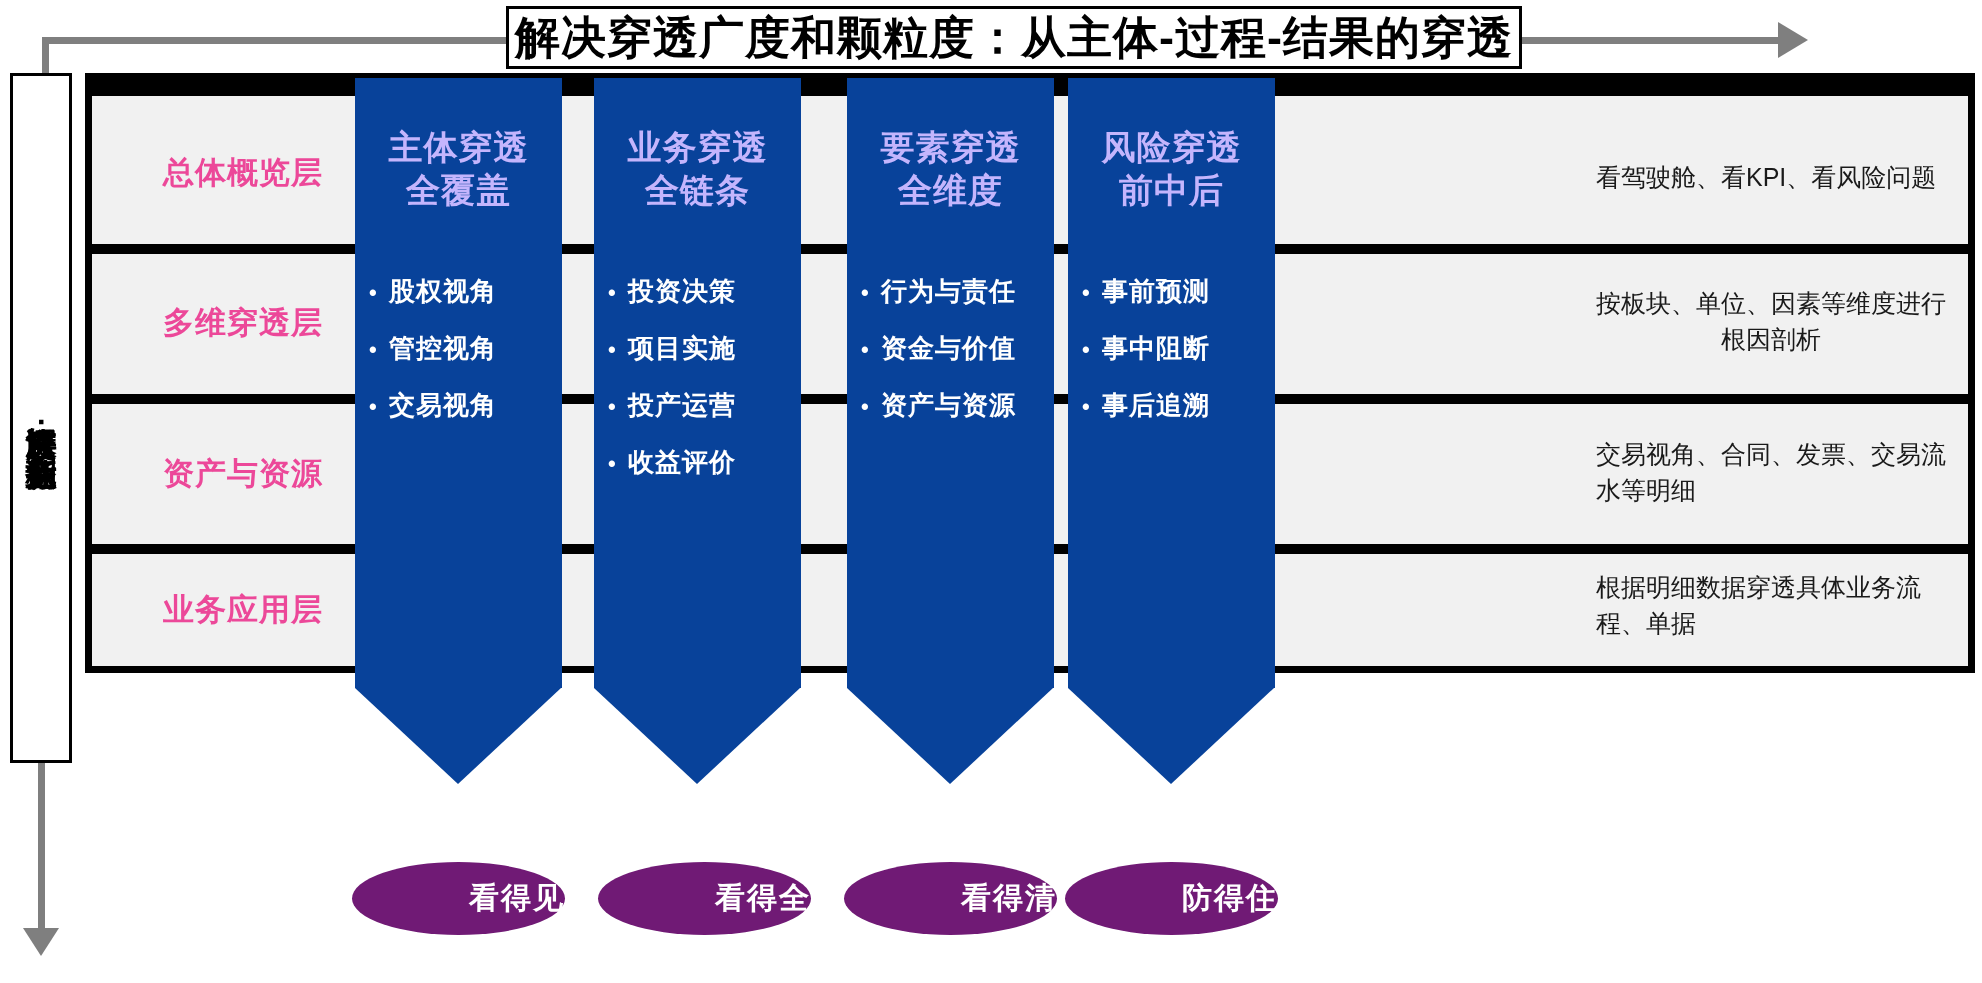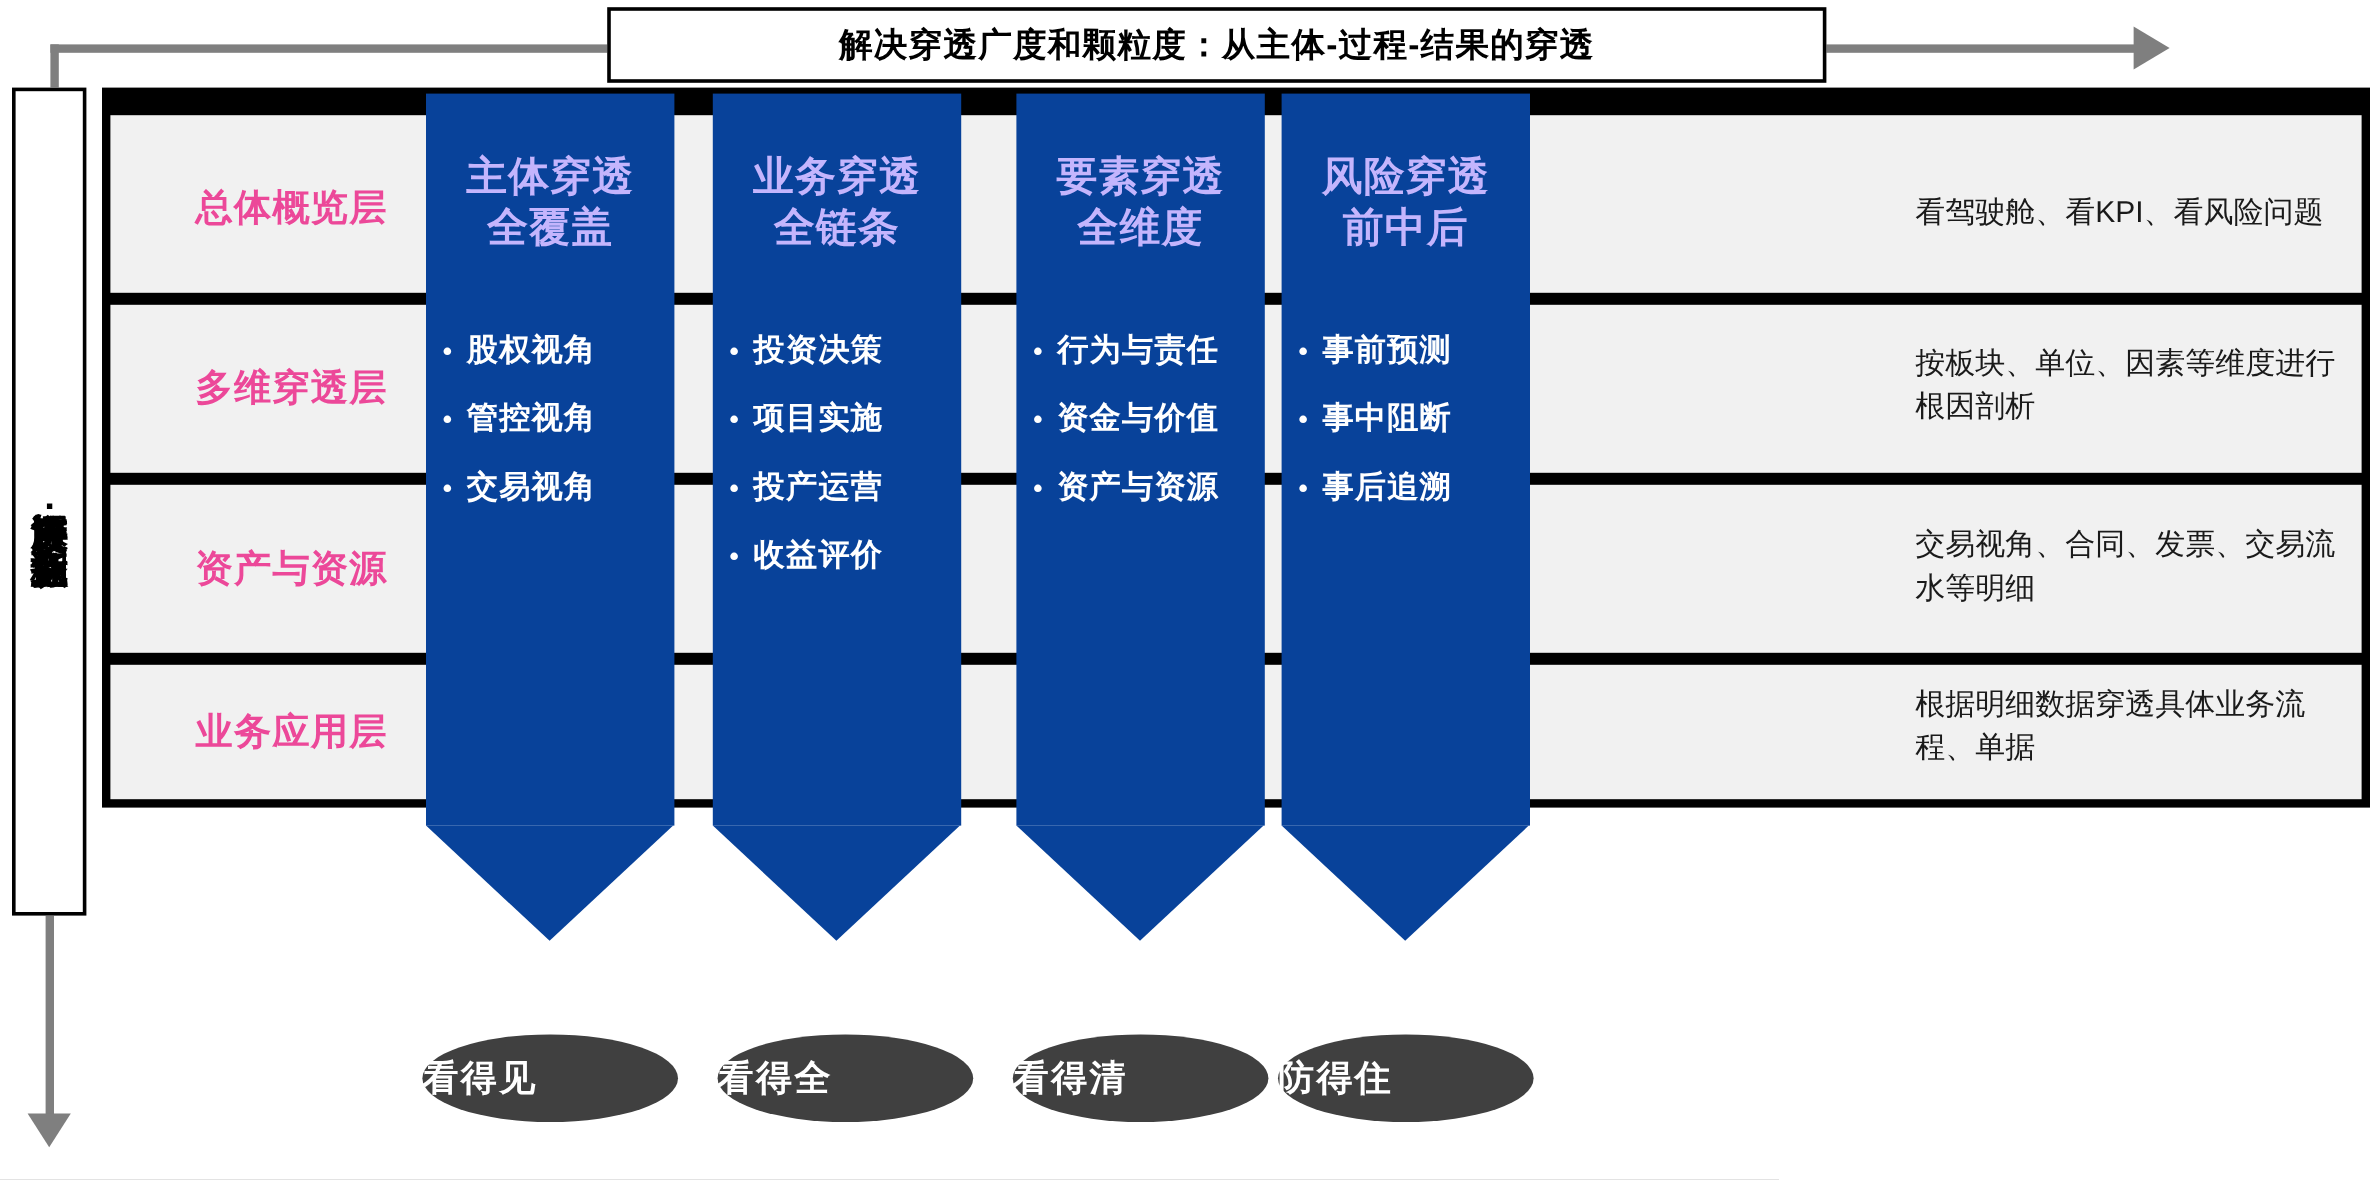--- a/index.html
+++ b/index.html
@@ -55,21 +55,21 @@
     height: 63px;
     background: #ffffff;
     border: 3px solid #000000;
     box-sizing: border-box;
     display: flex;
     align-items: center;
     justify-content: center;
     z-index: 5;
   }
   .banner-text {
-    font-size: 28px;
+    font-size: 45px;
     font-weight: bold;
     color: #000000;
     letter-spacing: 1px;
     white-space: nowrap;
   }
 
   
   .vlabel {
     position: absolute;
     left: 10px;
@@ -210,24 +210,24 @@
     letter-spacing: 1px;
   }
 
   
   .pill {
     position: absolute;
     top: 862px;
     width: 213px;
     height: 73px;
     border-radius: 50%;
-    background: #404040;
+    background: #701a75;
     display: flex;
     align-items: center;
-    justify-content: flex-start;
+    justify-content: flex-end;
     z-index: 6;
   }
   .pill-text {
     color: #ffffff;
     font-size: 30px;
     font-weight: bold;
     letter-spacing: 2px;
   }
 </style>
 </head>
@@ -250,21 +250,21 @@
   <div class="vlabel-arrow-head"></div>
 
   <div class="black-board"></div>
 
   <div id="rows-mount">
       <div class="row-band" style="top: 96px; height: 148px;"></div>
       <div class="row-label" style="top: 152px;">总体概览层</div>
       <div class="row-desc" style="top: 128px; margin-top: 32px;">看驾驶舱、看KPI、看风险问题</div>
       <div class="row-band" style="top: 254px; height: 140px;"></div>
       <div class="row-label" style="top: 302px;">多维穿透层</div>
-      <div class="row-desc" style="top: 286px;">按板块、单位、因素等维度进行根因剖析</div>
+      <div class="row-desc" style="top: 286px; text-align: center;">按板块、单位、因素等维度进行根因剖析</div>
       <div class="row-band" style="top: 404px; height: 140px;"></div>
       <div class="row-label" style="top: 453px;">资产与资源</div>
       <div class="row-desc" style="top: 437px;">交易视角、合同、发票、交易流水等明细</div>
       <div class="row-band" style="top: 554px; height: 112px;"></div>
       <div class="row-label" style="top: 589px;">业务应用层</div>
       <div class="row-desc" style="top: 570px;">根据明细数据穿透具体业务流程、单据</div>
     </div>
   <div id="cols-mount">
       <div class="arrow-col" style="left: 355px;">
         <div class="arrow-body">

